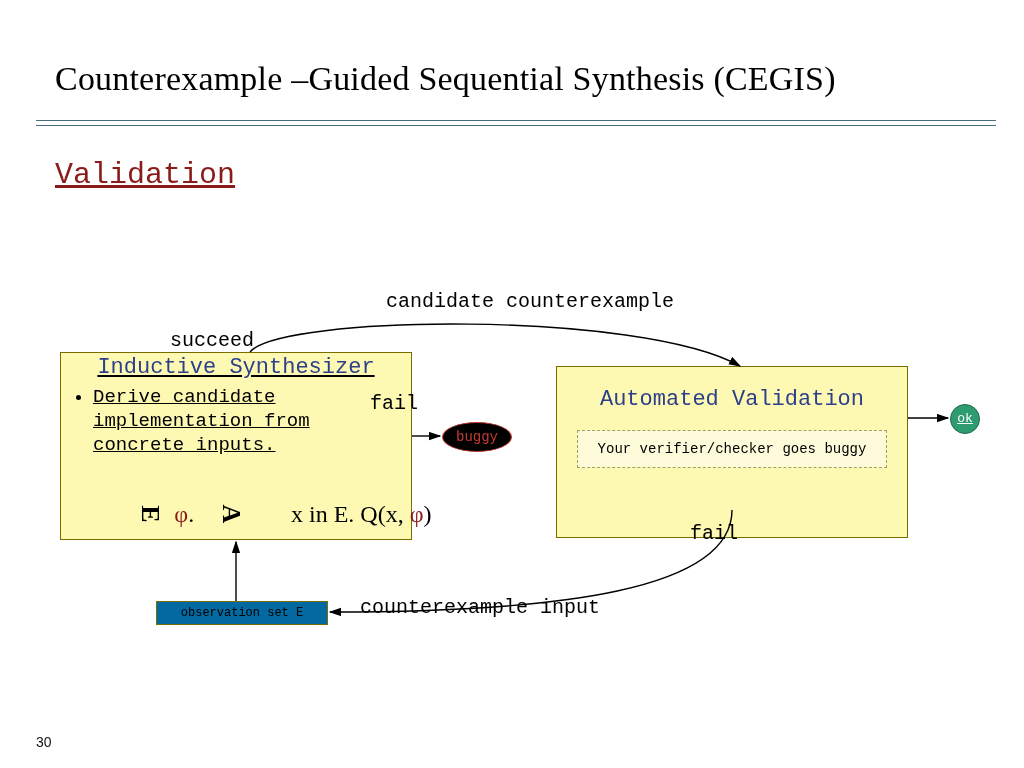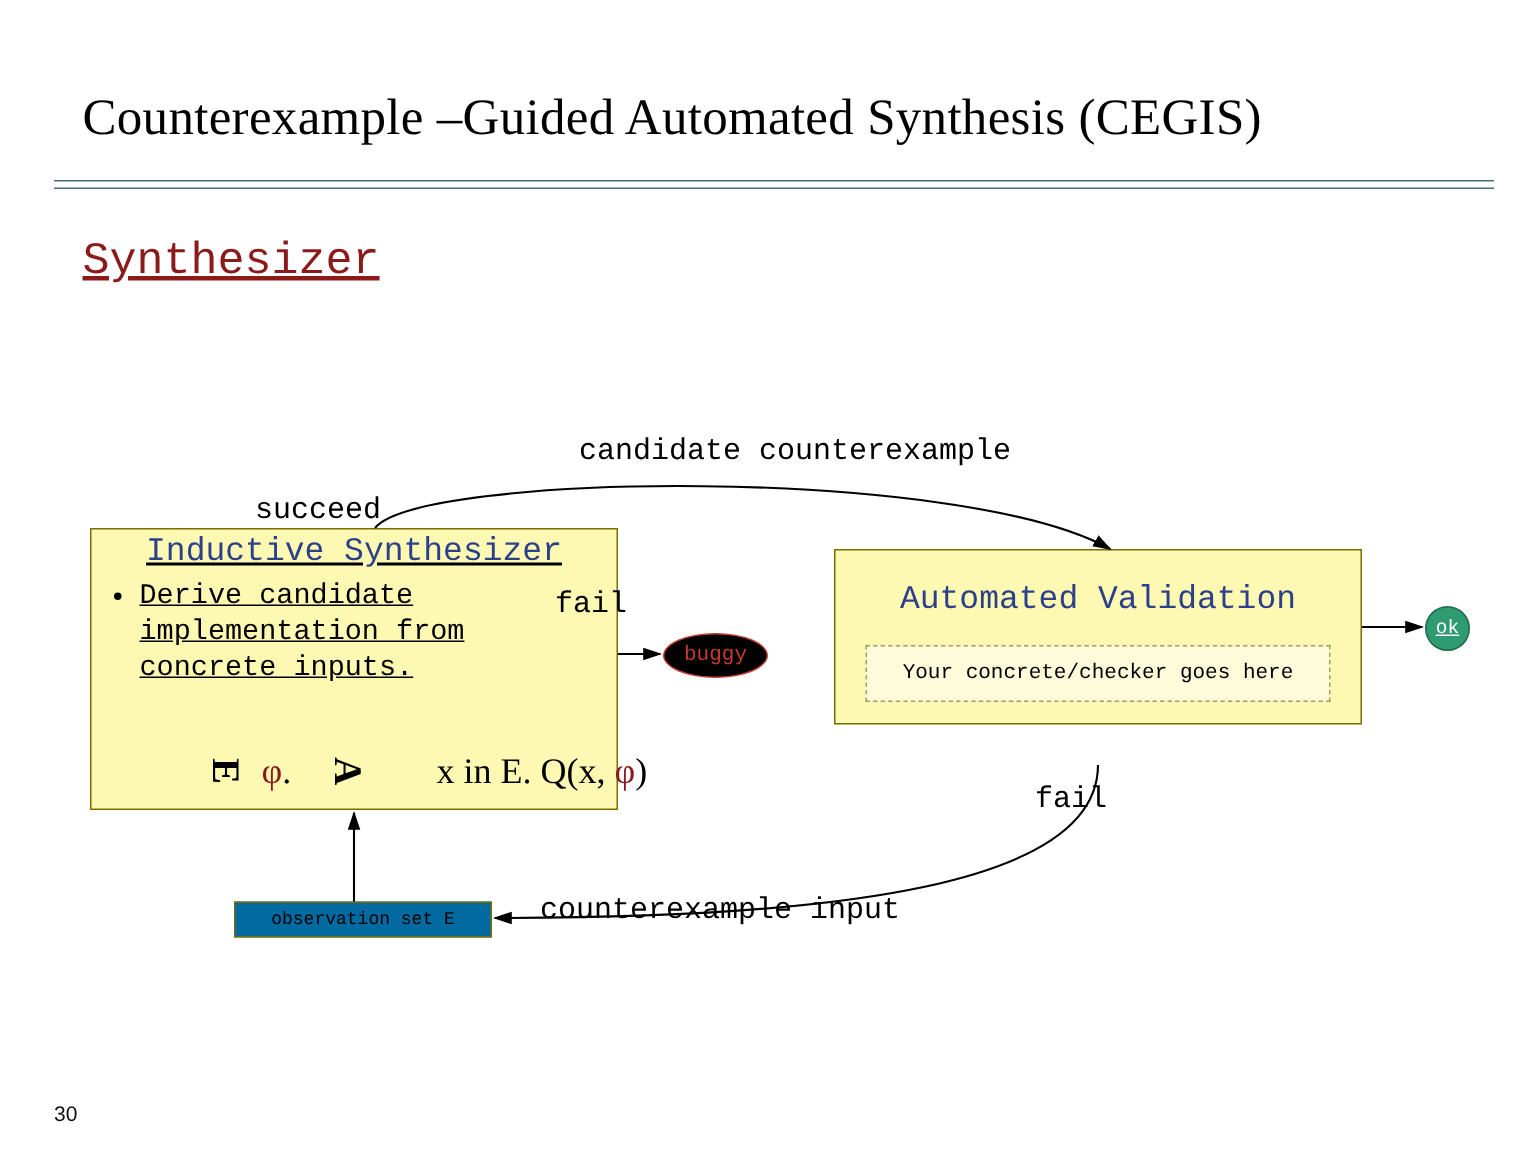--- a/index.html
+++ b/index.html
@@ -83,21 +83,21 @@
     margin-right: 10px;
   }
   .formula .phi {
     color: #8b1a1a;
     font-family: Georgia, serif;
   }
   .valid {
     left: 556px;
     top: 366px;
     width: 352px;
-    height: 117px;
+    height: 172px;
     padding: 12px 16px;
     text-align: center;
   }
   .valid-title {
     color: #2c3f8a;
     font-size: 22px;
     margin: 8px 0 18px 0;
   }
   .valid-slot {
     border: 1px dashed #a39f5b;
@@ -168,45 +168,45 @@
   svg.arrows {
     position: absolute;
     left: 0; top: 0;
     width: 1024px; height: 768px;
     pointer-events: none;
   }
 </style>
 </head>
 <body>
 
-<div class="title">Counterexample –Guided Automated Synthesis (CEGIS)</div>
+<div class="title">Counterexample –Guided Sequential Synthesis (CEGIS)</div>
 <div class="title-rule"></div>
 
-<div class="subhead">Synthesizer</div>
+<div class="subhead">Validation</div>
 
 <div class="box synth">
   <div class="synth-title">Inductive Synthesizer</div>
   <div class="synth-body">
     <ul>
         <li>Derive candidate implementation from concrete inputs.</li>
       </ul>
   </div>
   <div class="formula">
     <span class="exists">E</span>
     <span class="phi">φ</span><span>.</span>
     <span style="display:inline-block;width:16px;"></span>
     <span class="forall">A</span>
     <span style="display:inline-block;width:28px;"></span>
     <span>x in E. Q(x,&nbsp;</span><span class="phi">φ</span><span>)</span>
   </div>
 </div>
 
 <div class="box valid">
   <div class="valid-title">Automated Validation</div>
-  <div class="valid-slot">Your concrete/checker  goes here</div>
+  <div class="valid-slot">Your verifier/checker  goes buggy</div>
 </div>
 
 <div class="ok-badge">ok</div>
 
 <div class="buggy">buggy</div>
 
 <div class="obs-box">observation set E</div>
 
 <div class="label lbl-succeed">succeed</div>
 <div class="label lbl-candidate">candidate counterexample</div>

